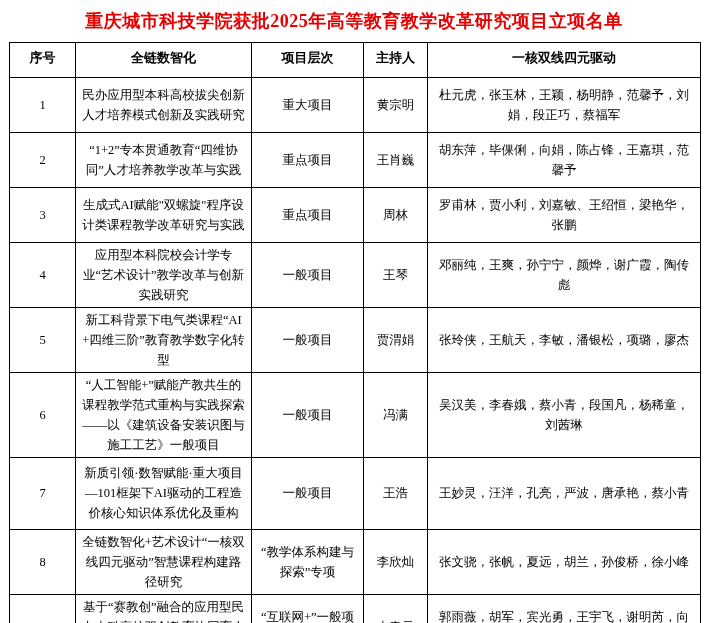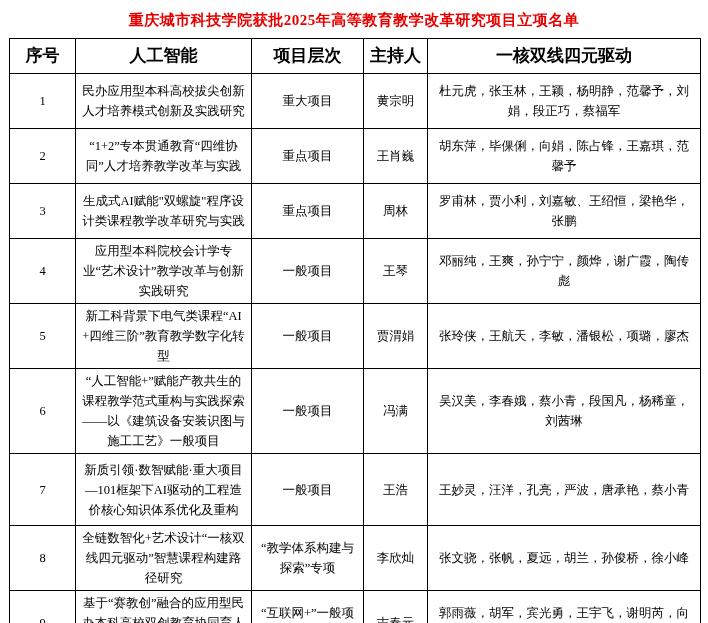--- a/index.html
+++ b/index.html
@@ -4,65 +4,66 @@
 <style>
   html,body{margin:0;padding:0;}
   body{
     width:708px;height:623px;background:#ffffff;overflow:hidden;
     font-family:"Liberation Serif","DejaVu Serif",serif;
     color:#000;
   }
   .title{
     padding:11px 4px 9px;
     text-align:center;
-    font-size:15px;
+    font-size:18px;
     font-weight:bold;
     letter-spacing:0.5px;
     line-height:1.2;
   }
   table.projects{
     border-collapse:collapse;
     table-layout:fixed;
     margin-left:9px;
     width:691px;
   }
   .projects th,.projects td{
     border:1px solid #000;
     text-align:center;
     vertical-align:middle;
     font-size:12.5px;
     line-height:1.6;
     padding:2px 6px;
     word-break:break-all;
   }
   .projects th{
-    font-size:17px;
+    font-size:13px;
     font-weight:bold;
     height:30px;
     padding:2px 2px;
+    font-family:Liberation Mono, monospace;
   }
   .c-no{padding:2px 2px;}
 </style>
 </head>
 <body>
 
 <div class="title" style="color: rgb(230, 0, 0);">重庆城市科技学院获批2025年高等教育教学改革研究项目立项名单</div>
 
 <table class="projects">
   <colgroup>
     <col style="width:66px">
       <col style="width:176px">
       <col style="width:112px">
       <col style="width:64px">
       <col style="width:273px">
   </colgroup>
   <thead>
     <tr>
       <th>序号</th>
-      <th>人工智能</th>
+      <th>全链数智化</th>
       <th>项目层次</th>
       <th>主持人</th>
       <th>一核双线四元驱动</th>
     </tr>
   </thead>
   <tbody>
     <tr style="height:55px">
       <td class="c-no">1</td>
       <td>民办应用型本科高校拔尖创新人才培养模式创新及实践研究</td>
       <td>重大项目</td>

